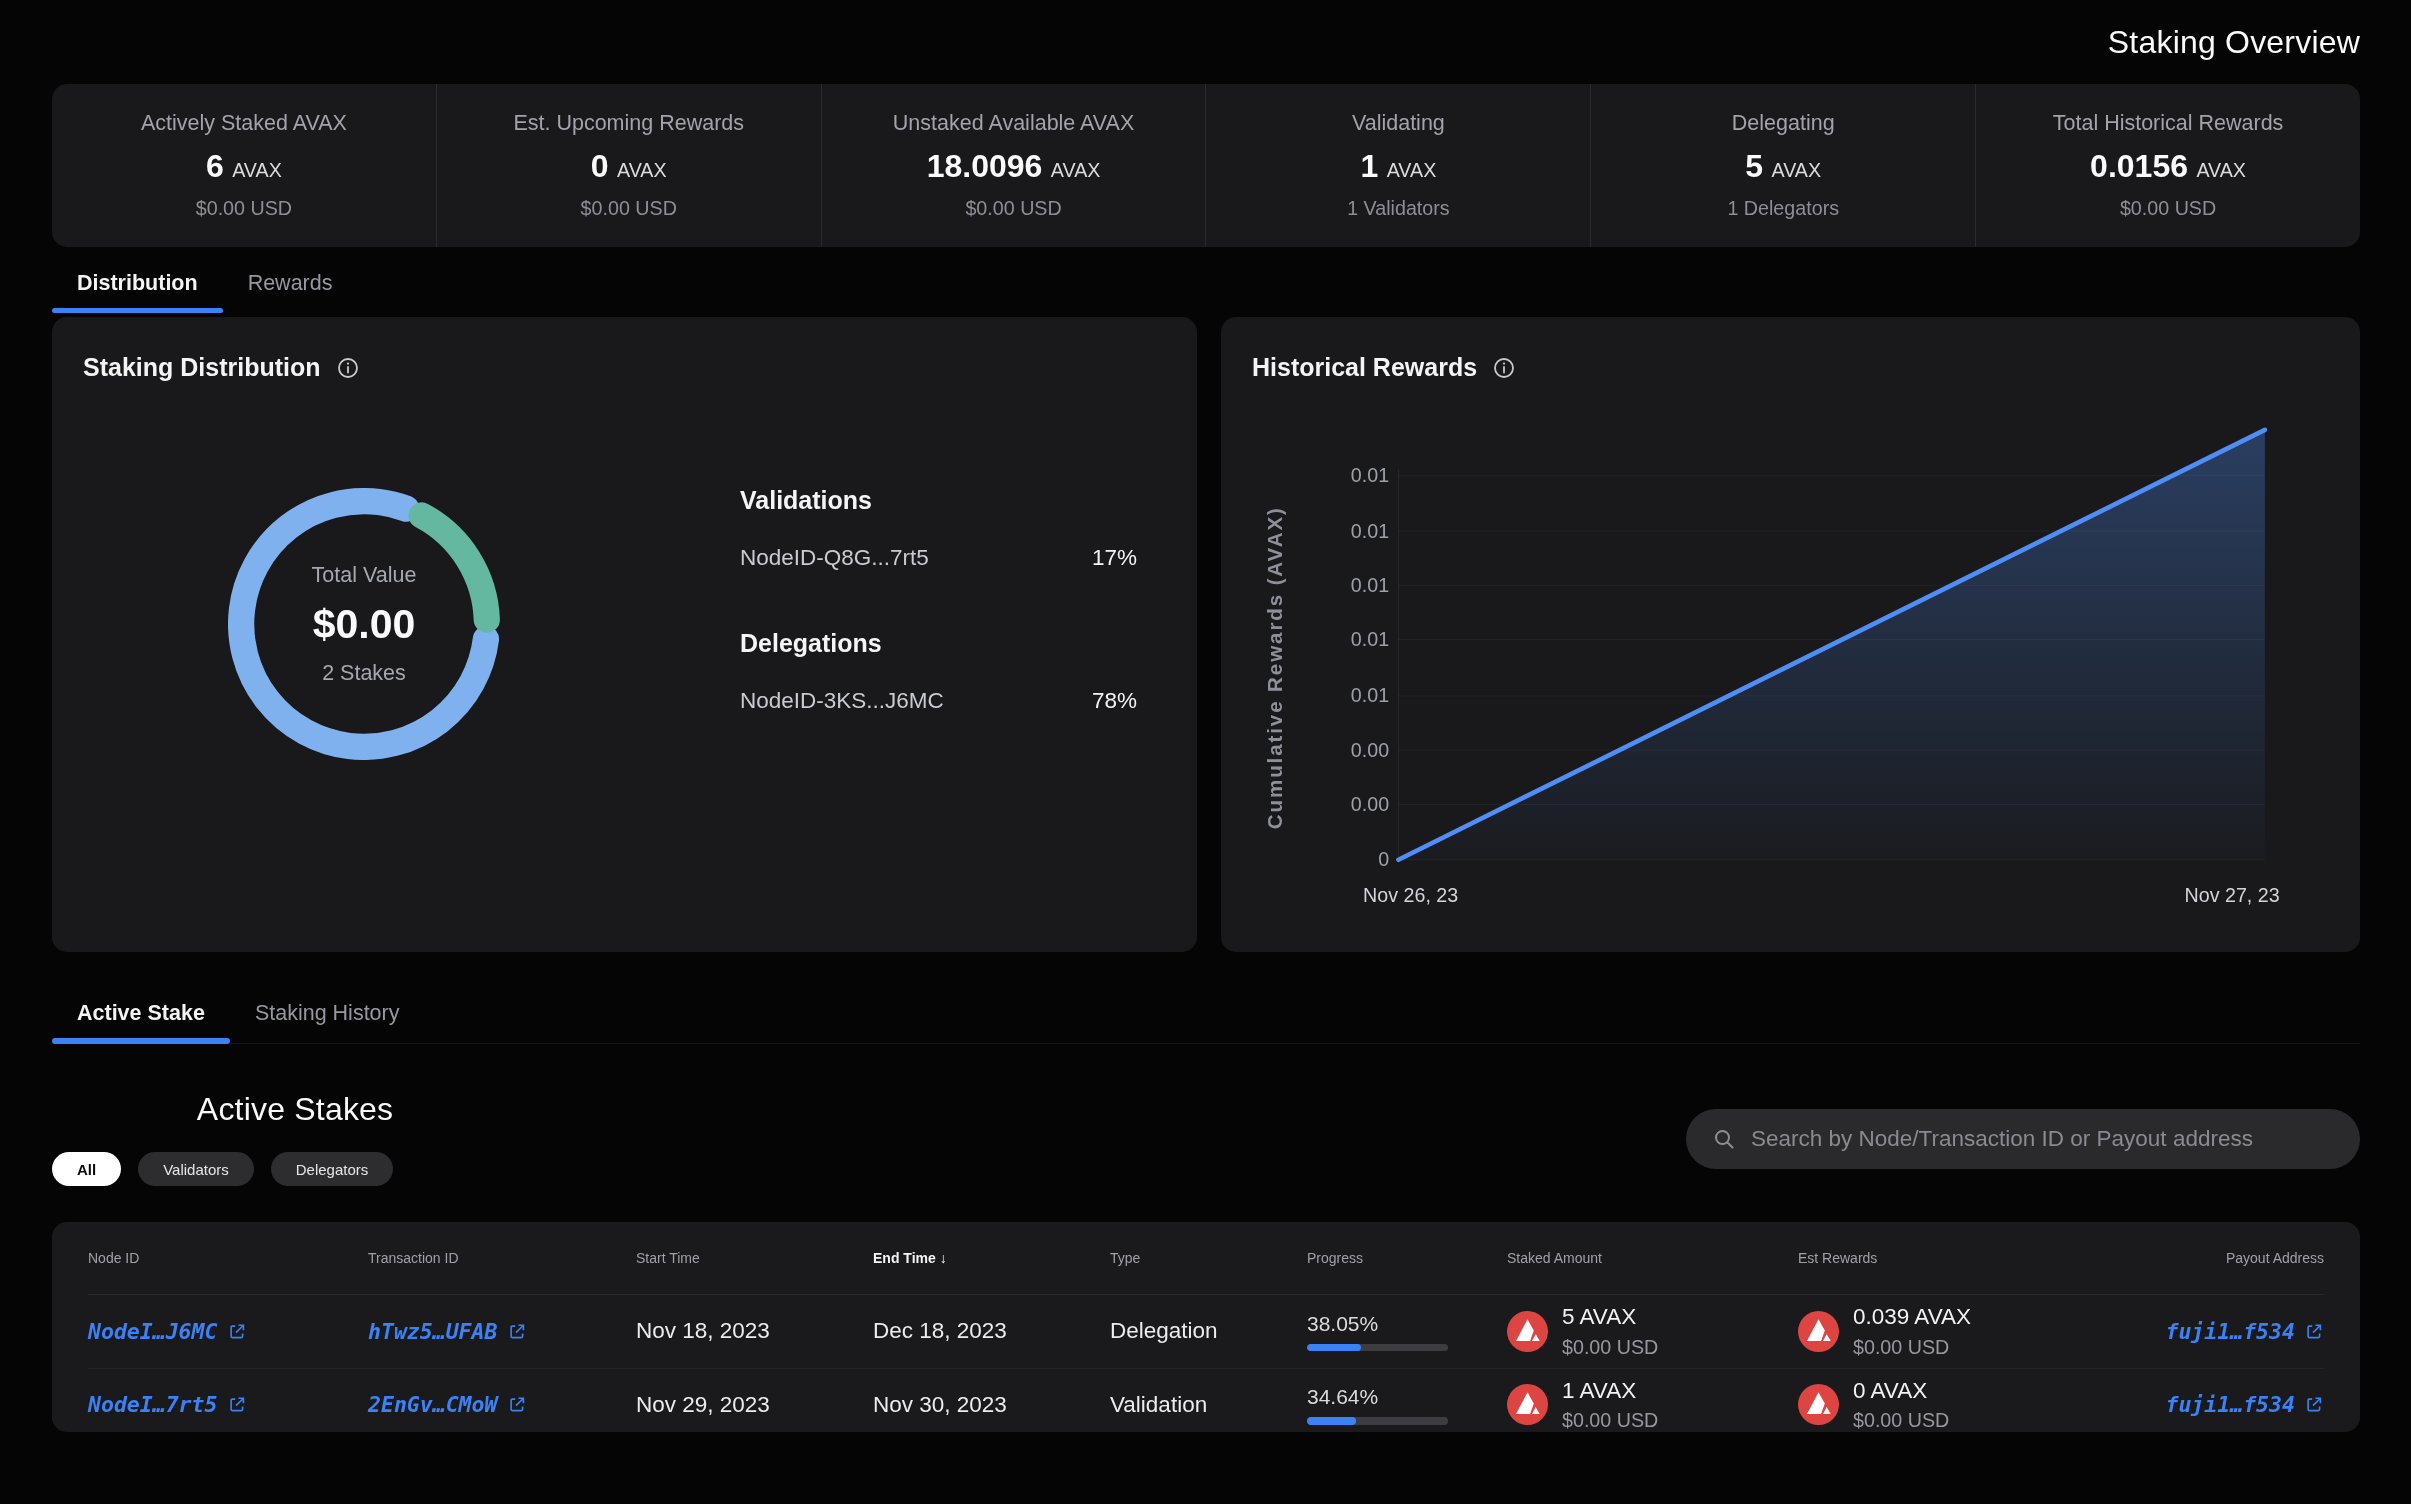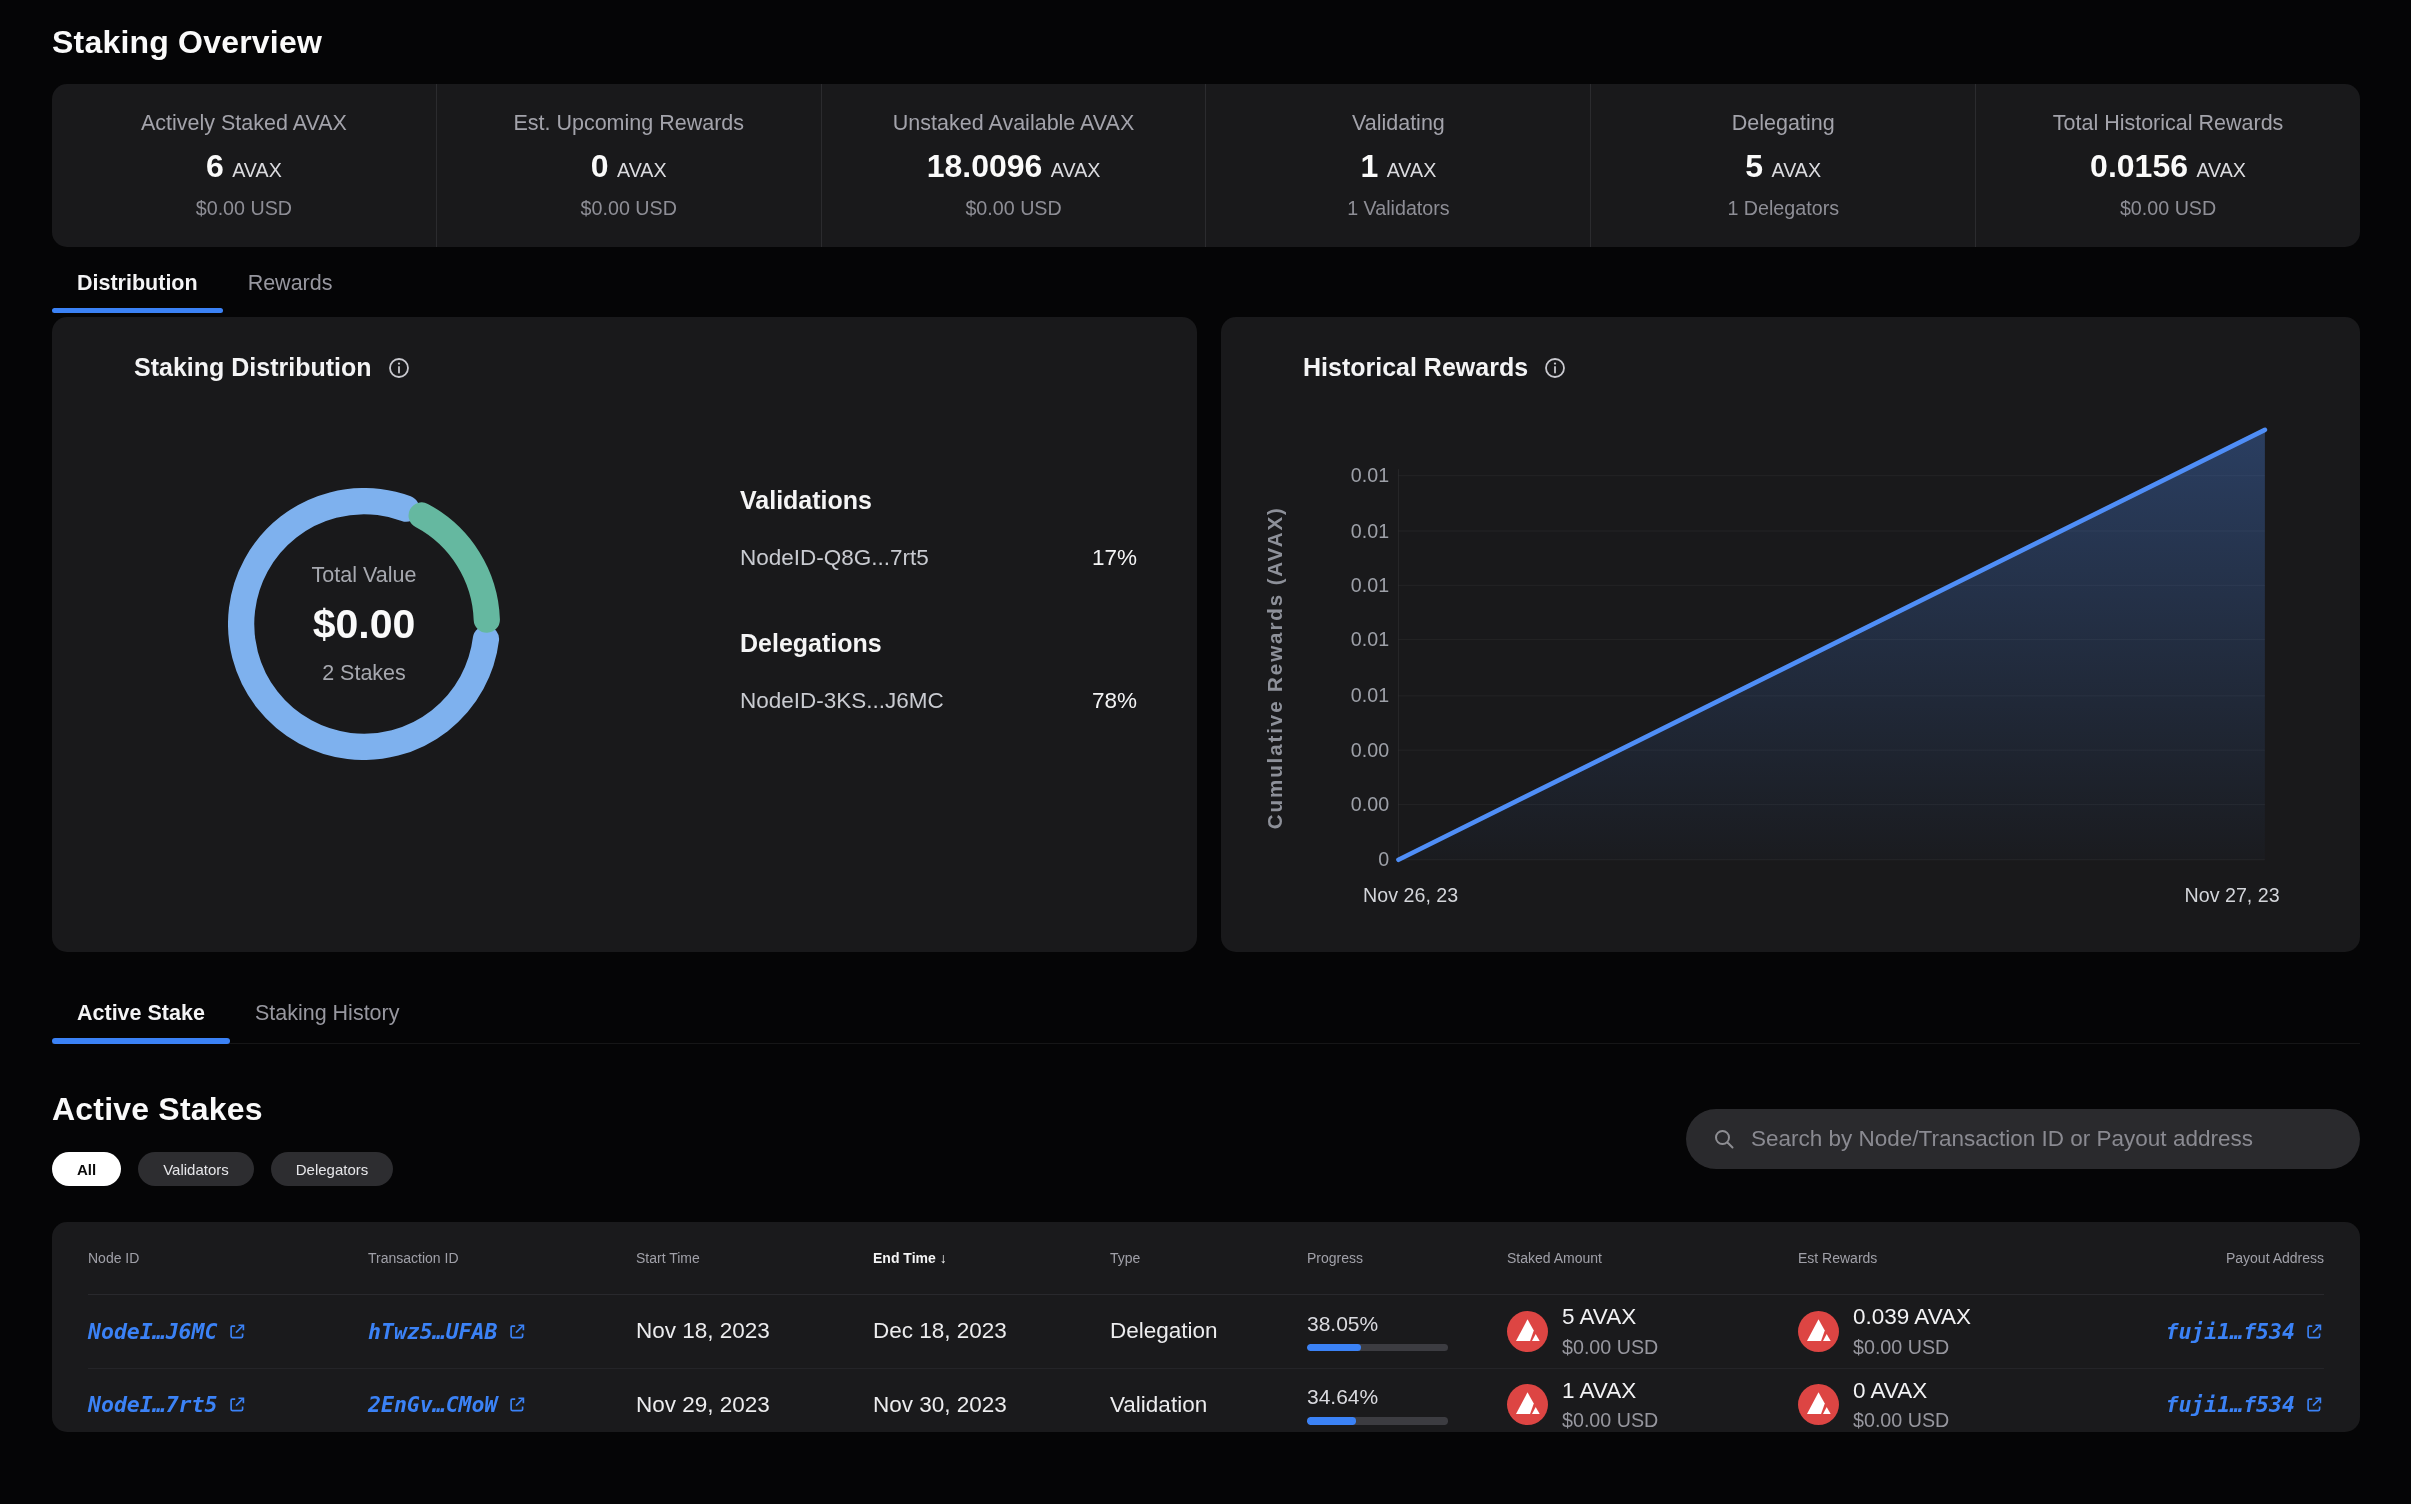--- a/index.html
+++ b/index.html
@@ -5,21 +5,21 @@
   * { box-sizing: border-box; margin: 0; padding: 0; }
   html,body { width: 2412px; height: 1505px; }
   body {
     background: #050506;
     color: #FAFAFA;
     font-family: "Liberation Sans", sans-serif;
     overflow: hidden;
   }
   .page { padding: 24px 52px 0 52px; }
 
-  .section-title { font-size: 32px; font-weight: 700; color: #FAFAFA; letter-spacing: 0.2px; }
+  .section-title { font-size: 32px; font-weight: 400; color: #FAFAFA; letter-spacing: 0.2px; text-align: right; }
 
   
   .stats-card {
     margin-top: 22.5px; height: 163px;
     background: #19191B; border-radius: 15px;
     display: flex; align-items: stretch;
   }
   .stat {
     flex: 1; display: flex; flex-direction: column; justify-content: center; align-items: center;
     gap: 12px; text-align: center;
@@ -43,21 +43,21 @@
     content: ""; position: absolute; left: 0; right: 0; bottom: -0.9px;
     height: 5.6px; border-radius: 3.7px; background: #3B82F6;
   }
   .tabbar.first { margin-top: 24px; }
 
   
   .cards { display: flex; gap: 24px; margin-top: 4.7px; }
   .card { background: #19191B; border-radius: 15px; height: 635px; position: relative; }
   .card-dist  { width: 1145px; }
   .card-chart { width: 1139px; }
-  .card-head { display: flex; align-items: center; gap: 15px; padding: 36px 0 0 82px; }
+  .card-head { display: flex; align-items: center; gap: 15px; padding: 36px 0 0 31px; }
   .card-title { font-size: 25px; font-weight: 600; color: #F4F4F5; }
   .info-icon { display: inline-flex; color: #C9C9CF; }
 
   
   .donut-wrap { position: absolute; left: 176px; top: 171px; width: 272px; height: 272px; }
   .donut-center {
     position: absolute; inset: 0; display: flex; flex-direction: column;
     align-items: center; justify-content: center; gap: 13px; text-align: center;
   }
   .donut-label, .donut-sub { font-size: 21.5px; color: #A6A8AF; }

